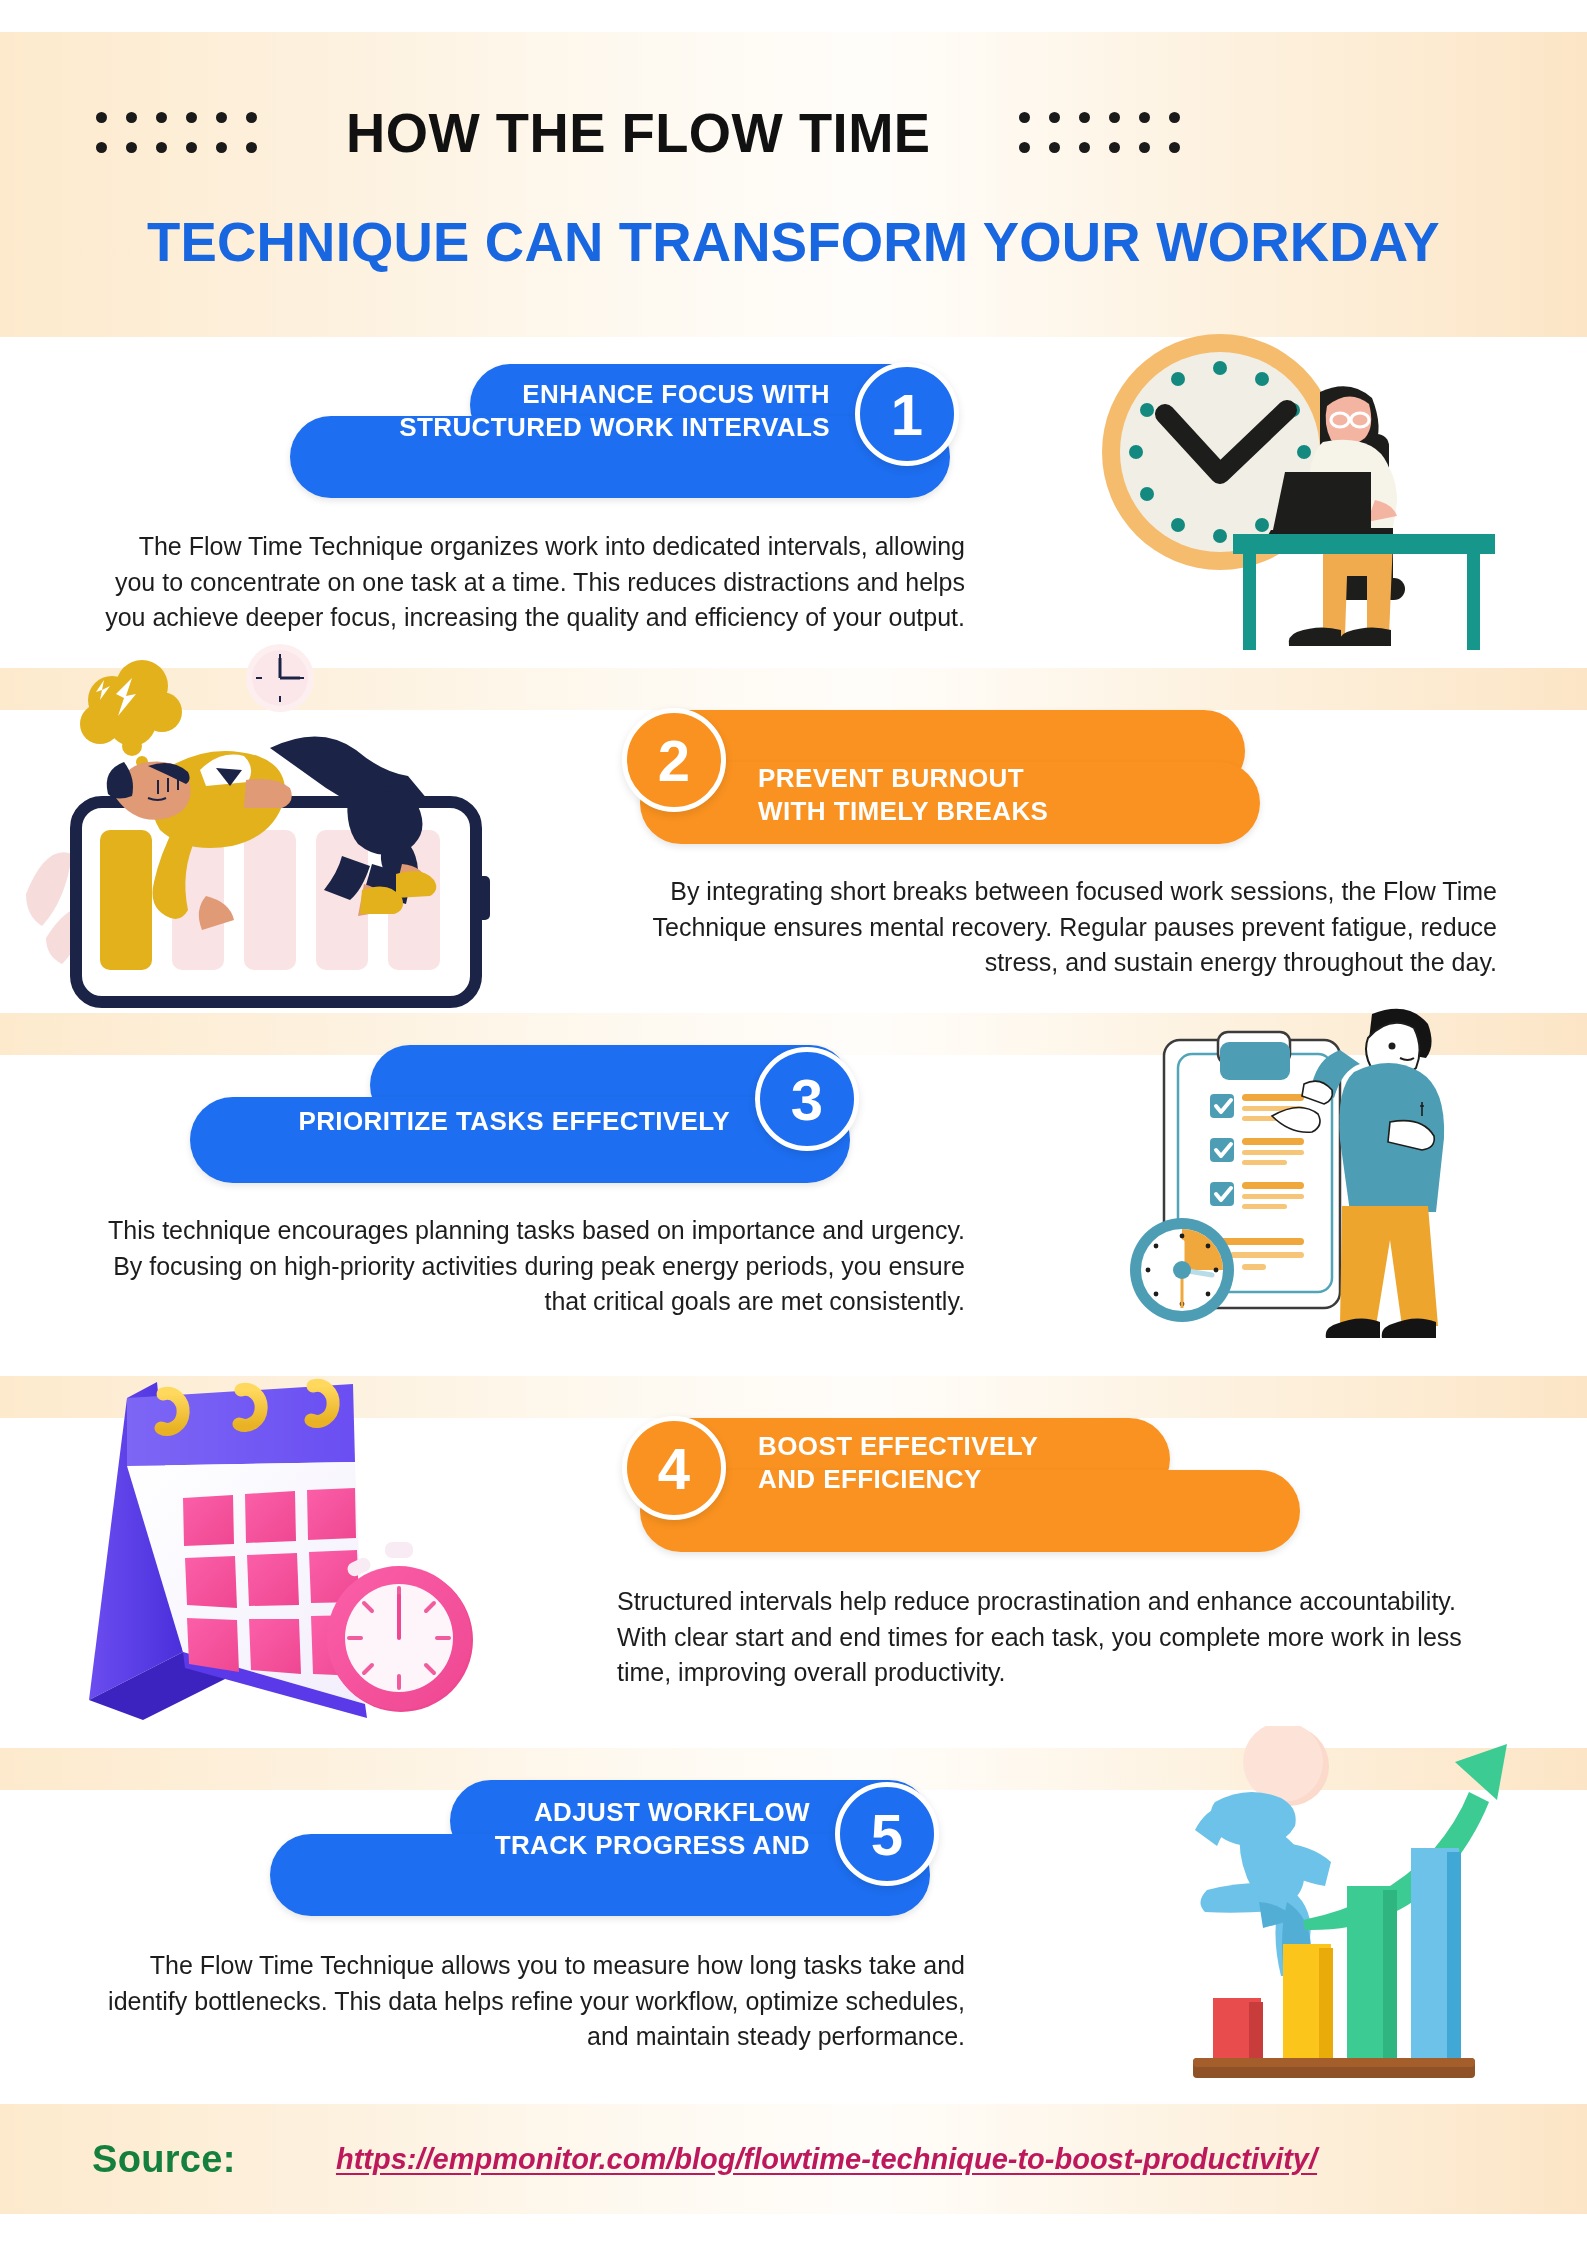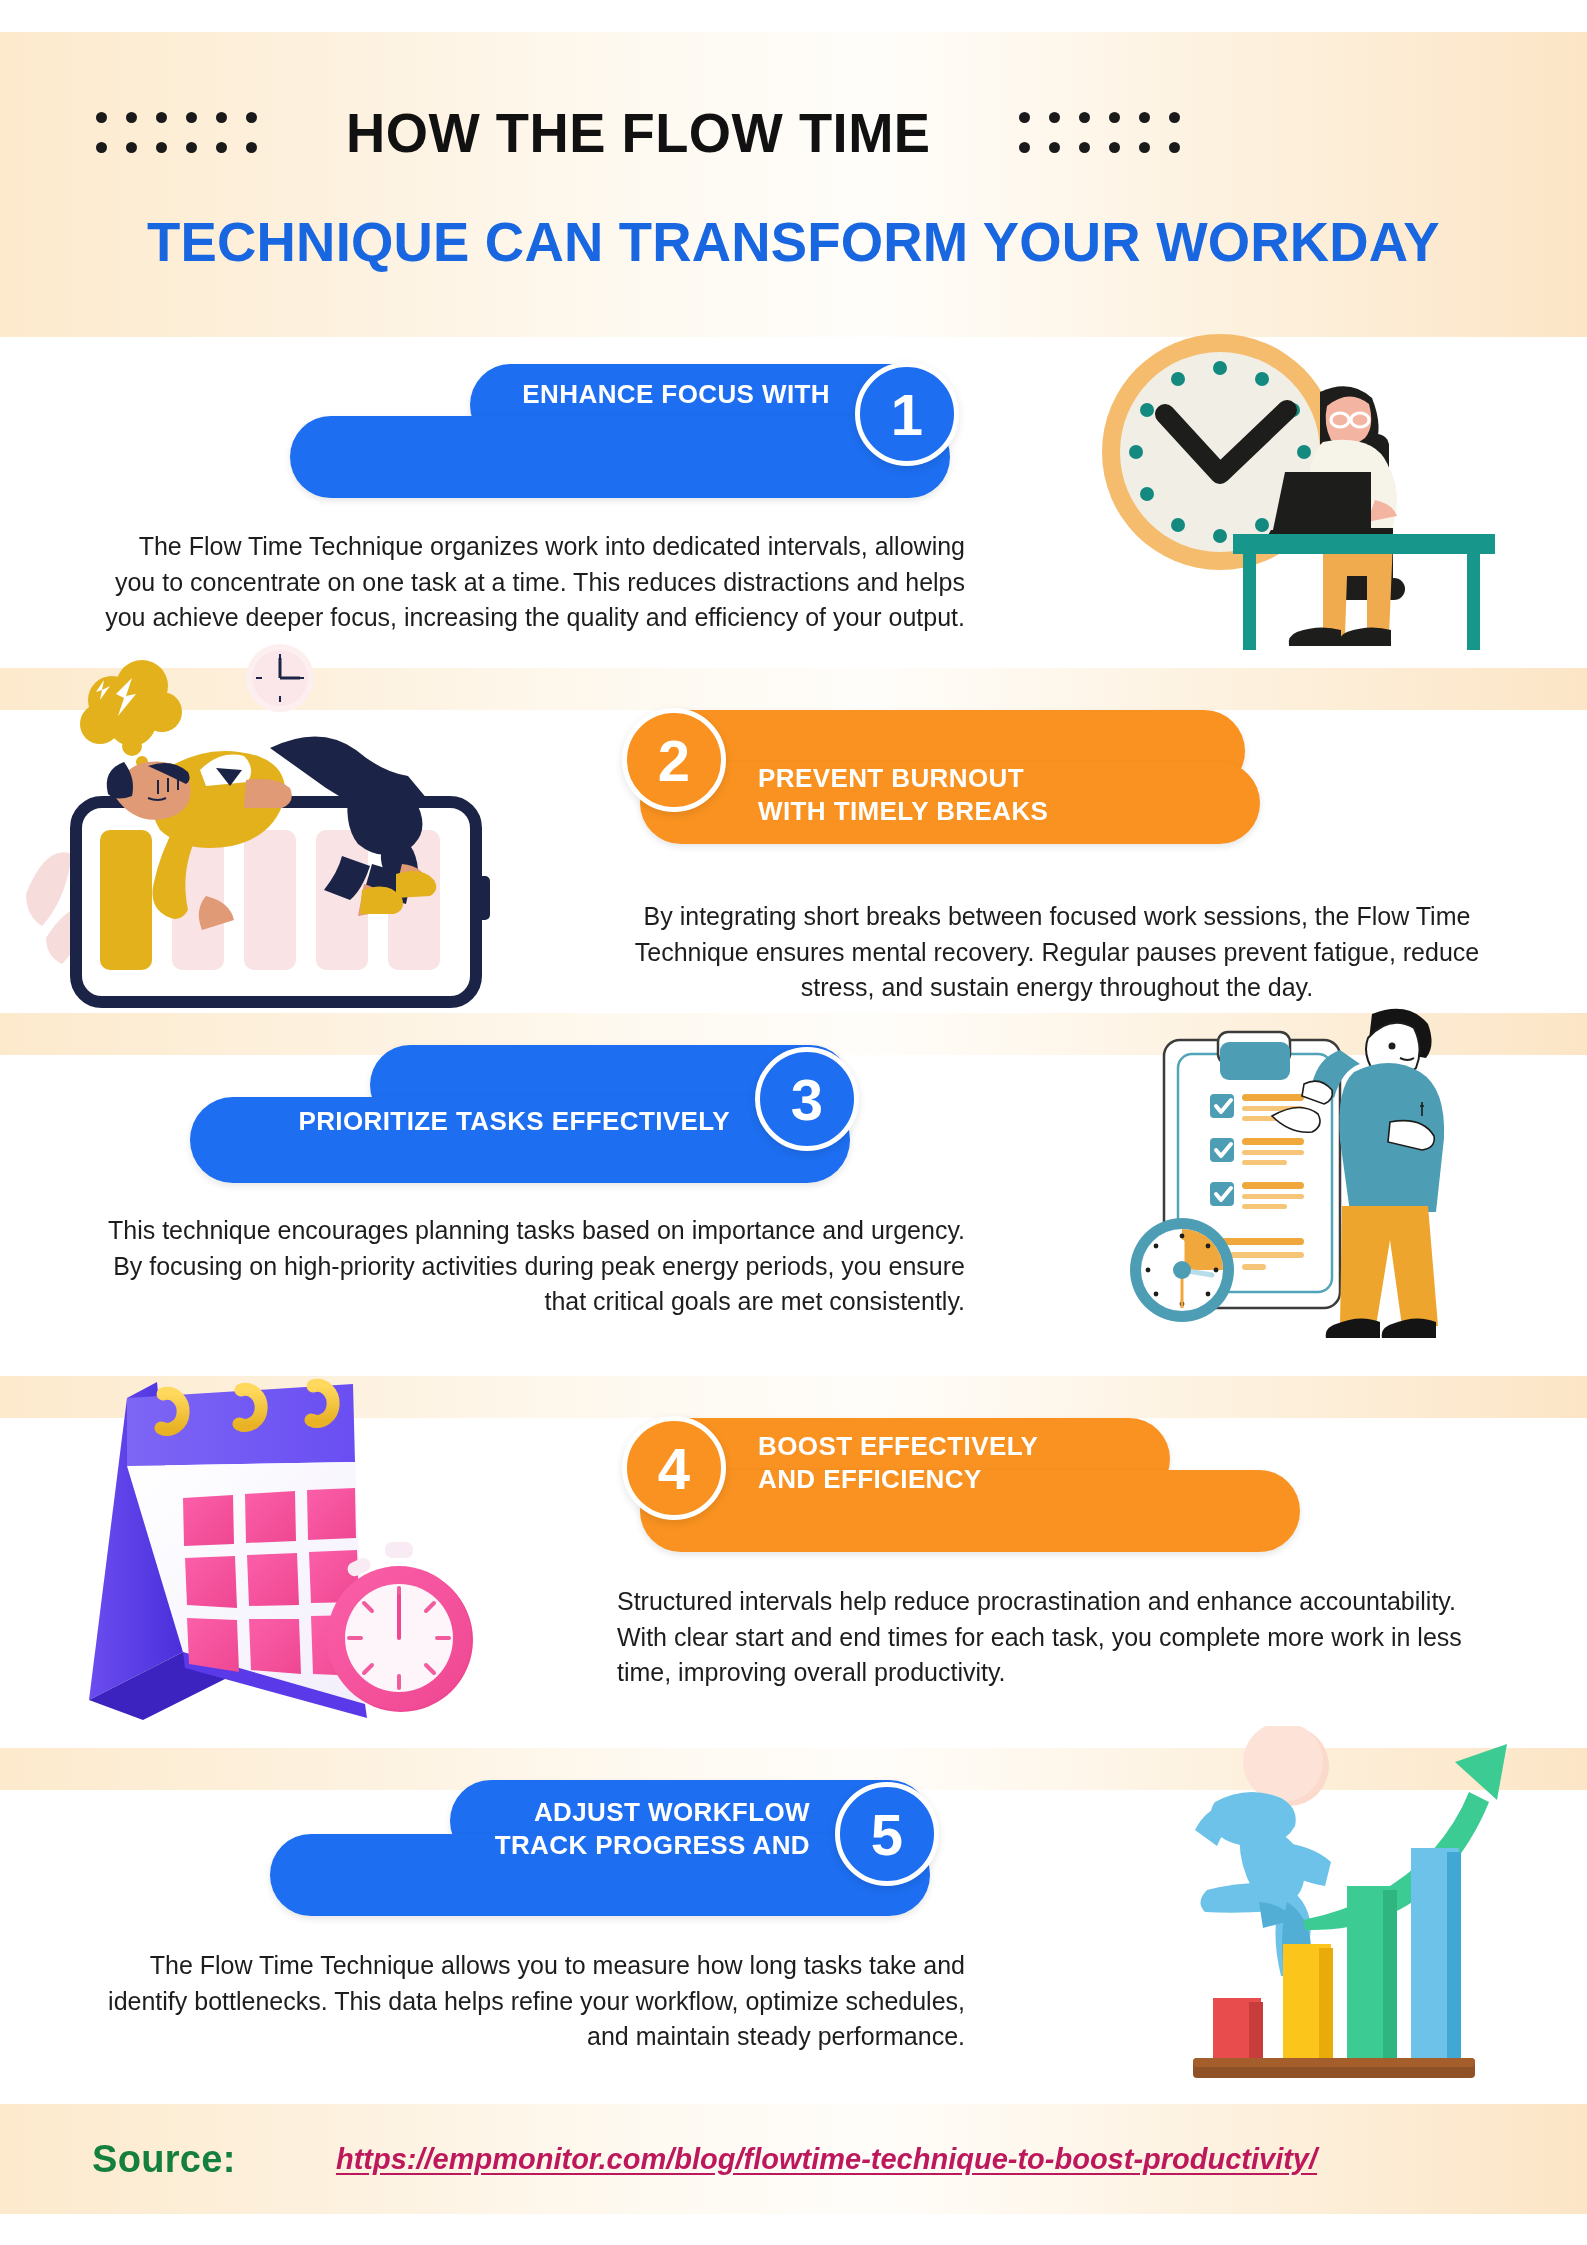--- a/index.html
+++ b/index.html
@@ -208,20 +208,21 @@
   <div class="section s1">
 
     <div class="badge-wrap" style="left:290px; top:55px; width:680px; height:110px;">
       <div class="cloud">
         <div class="lobe" style="left:180px; top:-28px; width:480px; height:82px; background:#1d6ef0;"></div>
         <div class="lobe" style="left:0px;   top:24px;  width:660px; height:82px; background:#1d6ef0;"></div>
       </div>
       <div class="numcircle" style="left:565px; top:-30px; background:#1d6ef0;">1</div>
       <div class="badge-text" style="left:60px; top:-14px; width:480px; text-align:right;">
         <div>ENHANCE FOCUS WITH</div>
+        <div>STRUCTURED WORK INTERVALS</div>
       </div>
     </div>
 
     <div class="body-text" style="left:100px; top:192px; width:865px; text-align:right;">The Flow Time Technique organizes work into dedicated intervals, allowing you to concentrate on one task at a time. This reduces distractions and helps you achieve deeper focus, increasing the quality and efficiency of your output.</div>
 
     <div class="illus" style="left:1075px; top:-35px; width:420px; height:370px;">
       <svg viewBox="0 0 420 370" width="420" height="370">
 
         <circle cx="145" cy="150" r="118" fill="#f5bc6d"></circle>
         <circle cx="145" cy="150" r="100" fill="#f1efe5"></circle>
@@ -275,21 +276,21 @@
         <div class="lobe" style="left:10px;  top:-28px; width:605px; height:82px; background:#f99220;"></div>
         <div class="lobe" style="left:10px;  top:24px;  width:620px; height:82px; background:#f99220;"></div>
       </div>
       <div class="numcircle" style="left:-8px; top:-30px; background:#f99220;">2</div>
       <div class="badge-text" style="left:128px; top:-16px; width:430px; text-align:left;margin-top:40px;">
         <div>PREVENT BURNOUT</div>
         <div>WITH TIMELY BREAKS</div>
       </div>
     </div>
 
-    <div class="body-text" style="left:617px; top:231px; width:880px; text-align:center;">By integrating short breaks between focused work sessions, the Flow Time Technique ensures mental recovery. Regular pauses prevent fatigue, reduce stress, and sustain energy throughout the day.</div>
+    <div class="body-text" style="left:617px; top:206px; width:880px; text-align:right;">By integrating short breaks between focused work sessions, the Flow Time Technique ensures mental recovery. Regular pauses prevent fatigue, reduce stress, and sustain energy throughout the day.</div>
 
     <div class="illus" style="left:20px; top:-30px; width:520px; height:380px;">
       <svg viewBox="0 0 520 380" width="520" height="380">
         <path d="M6 256 q20 -50 46 -40 q-6 46 -30 72 q-16 -10 -16 -32z" fill="#f7dcdc"></path>
         <path d="M26 300 q22 -36 44 -30 q-8 36 -28 56 q-16 -8 -16 -26z" fill="#f7dcdc"></path>
 
         <circle cx="260" cy="40" r="34" fill="#fdeff0"></circle>
         <circle cx="260" cy="40" r="28" fill="#fbe7ea"></circle>
         <line x1="260" y1="20" x2="260" y2="40" stroke="#1b2447" stroke-width="3"></line>
         <line x1="260" y1="40" x2="280" y2="40" stroke="#1b2447" stroke-width="3"></line>

